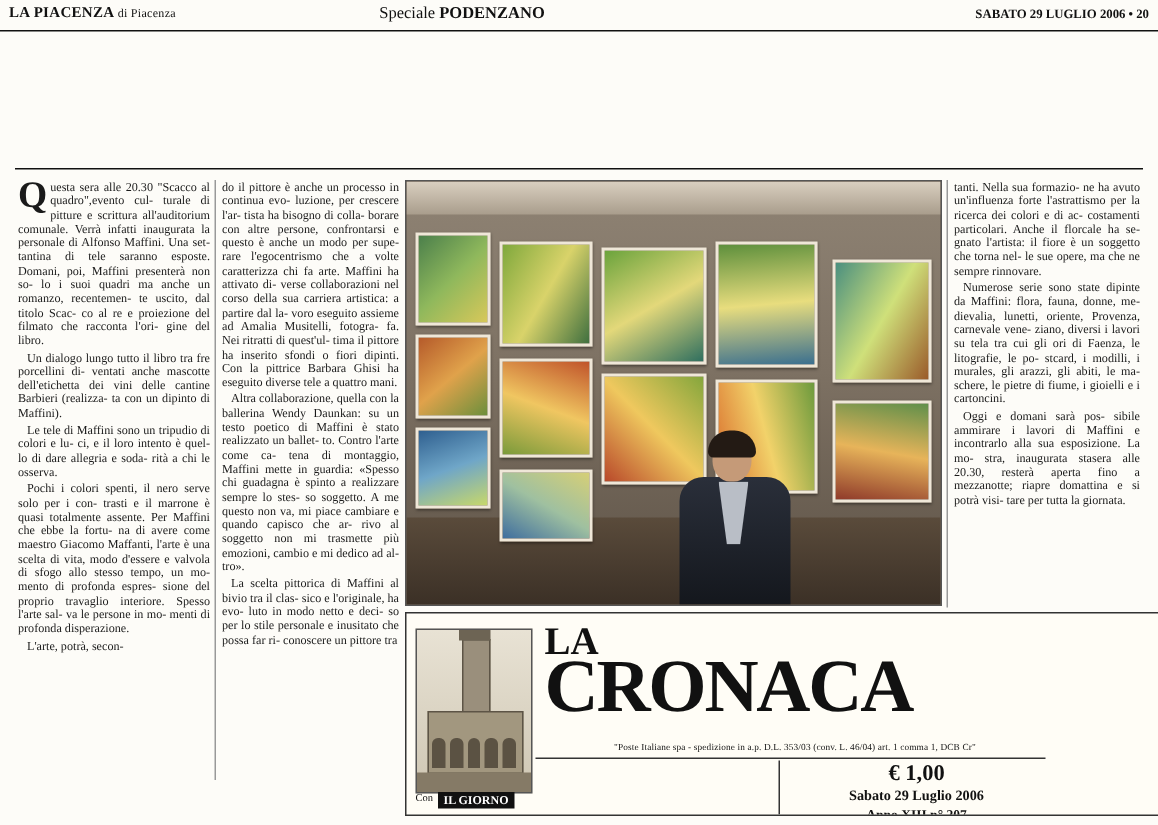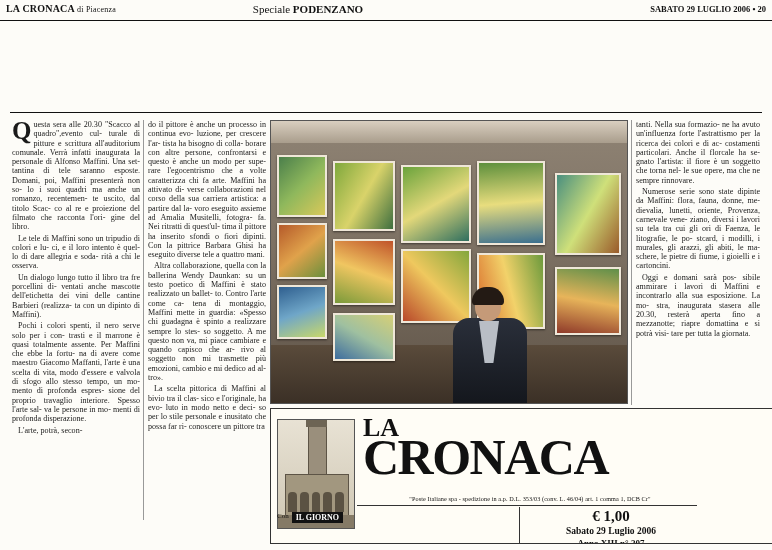--- a/index.html
+++ b/index.html
@@ -231,21 +231,21 @@
   }
   .bottom-right-cell {
     position: absolute; left: 250px; top: 98px; width: 180px;
     text-align: center;
   }
   .price { font-size: 15px; font-weight: bold; line-height: 18px; }
   .date-line { font-size: 9.5px; font-weight: bold; line-height: 12px; }
   .anno-line { font-size: 9px; font-weight: bold; line-height: 12px; }
 
   .con-box {
-    position: absolute; left: 6px; bottom: 20px;
+    position: absolute; left: 6px; bottom: 4px;
     font-size: 7px; display: flex; align-items: flex-start; gap: 3px;
   }
   .con-badge {
     background: #111; color: #fff; font-weight: bold;
     padding: 1px 4px; font-size: 8px;
   }
 
   
   .engraving {
     position: absolute;
@@ -280,38 +280,38 @@
     background: #857a66;
   }
 </style>
 </head>
 <body>
 
 <div class="page">
 
   <div class="top-strip">
     <div class="top-left">
-      <span>LA CRONACA</span>
+      <span>LA PIACENZA</span>
       <span class="small">di Piacenza</span>
     </div>
     <div class="top-center">
       <span>Speciale </span><b>PODENZANO</b>
     </div>
     <div class="top-right">SABATO 29 LUGLIO 2006 • 20</div>
   </div>
 
   <div class="rule-under-sub"></div>
 
   <div class="vrule vr1"></div>
   <div class="vrule vr2"></div>
 
   <div class="col col1">
     <p class="first"><span class="dropcap">Q</span><span>uesta sera alle 20.30 "Scacco al quadro",evento cul- turale di pitture e scrittura all'auditorium comunale. Verrà infatti inaugurata la personale di Alfonso Maffini. Una set- tantina di tele saranno esposte. Domani, poi, Maffini presenterà non so- lo i suoi quadri ma anche un romanzo, recentemen- te uscito, dal titolo Scac- co al re e proiezione del filmato che racconta l'ori- gine del libro.</span></p>
+    <p>Un dialogo lungo tutto il libro tra fre porcellini di- ventati anche mascotte dell'etichetta dei vini delle cantine Barbieri (realizza- ta con un dipinto di Maffini).</p>
     <p>Le tele di Maffini sono un tripudio di colori e lu- ci, e il loro intento è quel- lo di dare allegria e soda- rità a chi le osserva.</p>
-    <p>Un dialogo lungo tutto il libro tra fre porcellini di- ventati anche mascotte dell'etichetta dei vini delle cantine Barbieri (realizza- ta con un dipinto di Maffini).</p>
     <p>Pochi i colori spenti, il nero serve solo per i con- trasti e il marrone è quasi totalmente assente. Per Maffini che ebbe la fortu- na di avere come maestro Giacomo Maffanti, l'arte è una scelta di vita, modo d'essere e valvola di sfogo allo stesso tempo, un mo- mento di profonda espres- sione del proprio travaglio interiore. Spesso l'arte sal- va le persone in mo- menti di profonda disperazione.</p>
     <p>L'arte, potrà, secon-</p>
   </div>
 
   <div class="col col2">
     <p class="first">do il pittore è anche un processo in continua evo- luzione, per crescere l'ar- tista ha bisogno di colla- borare con altre persone, confrontarsi e questo è anche un modo per supe- rare l'egocentrismo che a volte caratterizza chi fa arte. Maffini ha attivato di- verse collaborazioni nel corso della sua carriera artistica: a partire dal la- voro eseguito assieme ad Amalia Musitelli, fotogra- fa. Nei ritratti di quest'ul- tima il pittore ha inserito sfondi o fiori dipinti. Con la pittrice Barbara Ghisi ha eseguito diverse tele a quattro mani.</p>
     <p>Altra collaborazione, quella con la ballerina Wendy Daunkan: su un testo poetico di Maffini è stato realizzato un ballet- to. Contro l'arte come ca- tena di montaggio, Maffini mette in guardia: «Spesso chi guadagna è spinto a realizzare sempre lo stes- so soggetto. A me questo non va, mi piace cambiare e quando capisco che ar- rivo al soggetto non mi trasmette più emozioni, cambio e mi dedico ad al- tro».</p>
     <p>La scelta pittorica di Maffini al bivio tra il clas- sico e l'originale, ha evo- luto in modo netto e deci- so per lo stile personale e inusitato che possa far ri- conoscere un pittore tra</p>
   </div>
 

